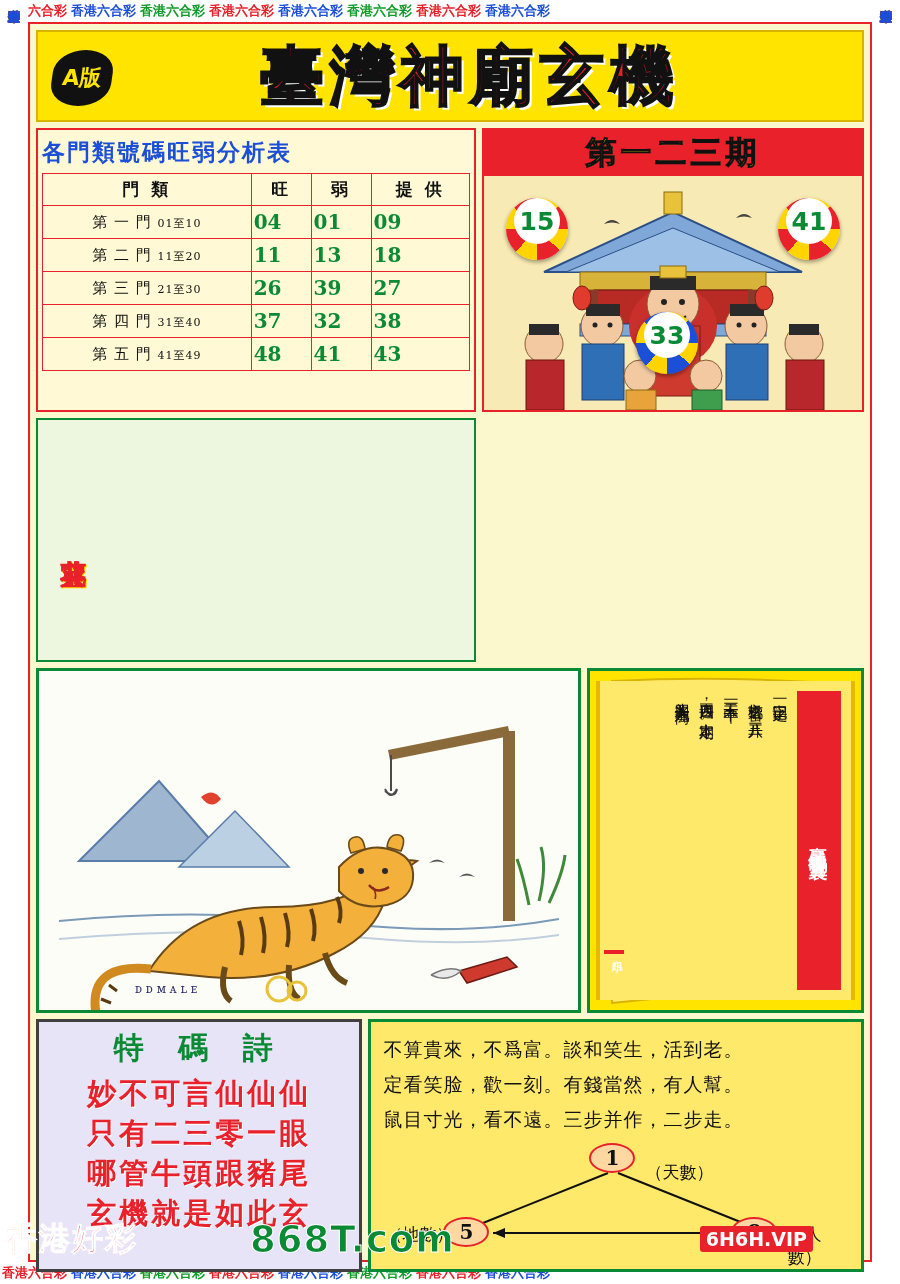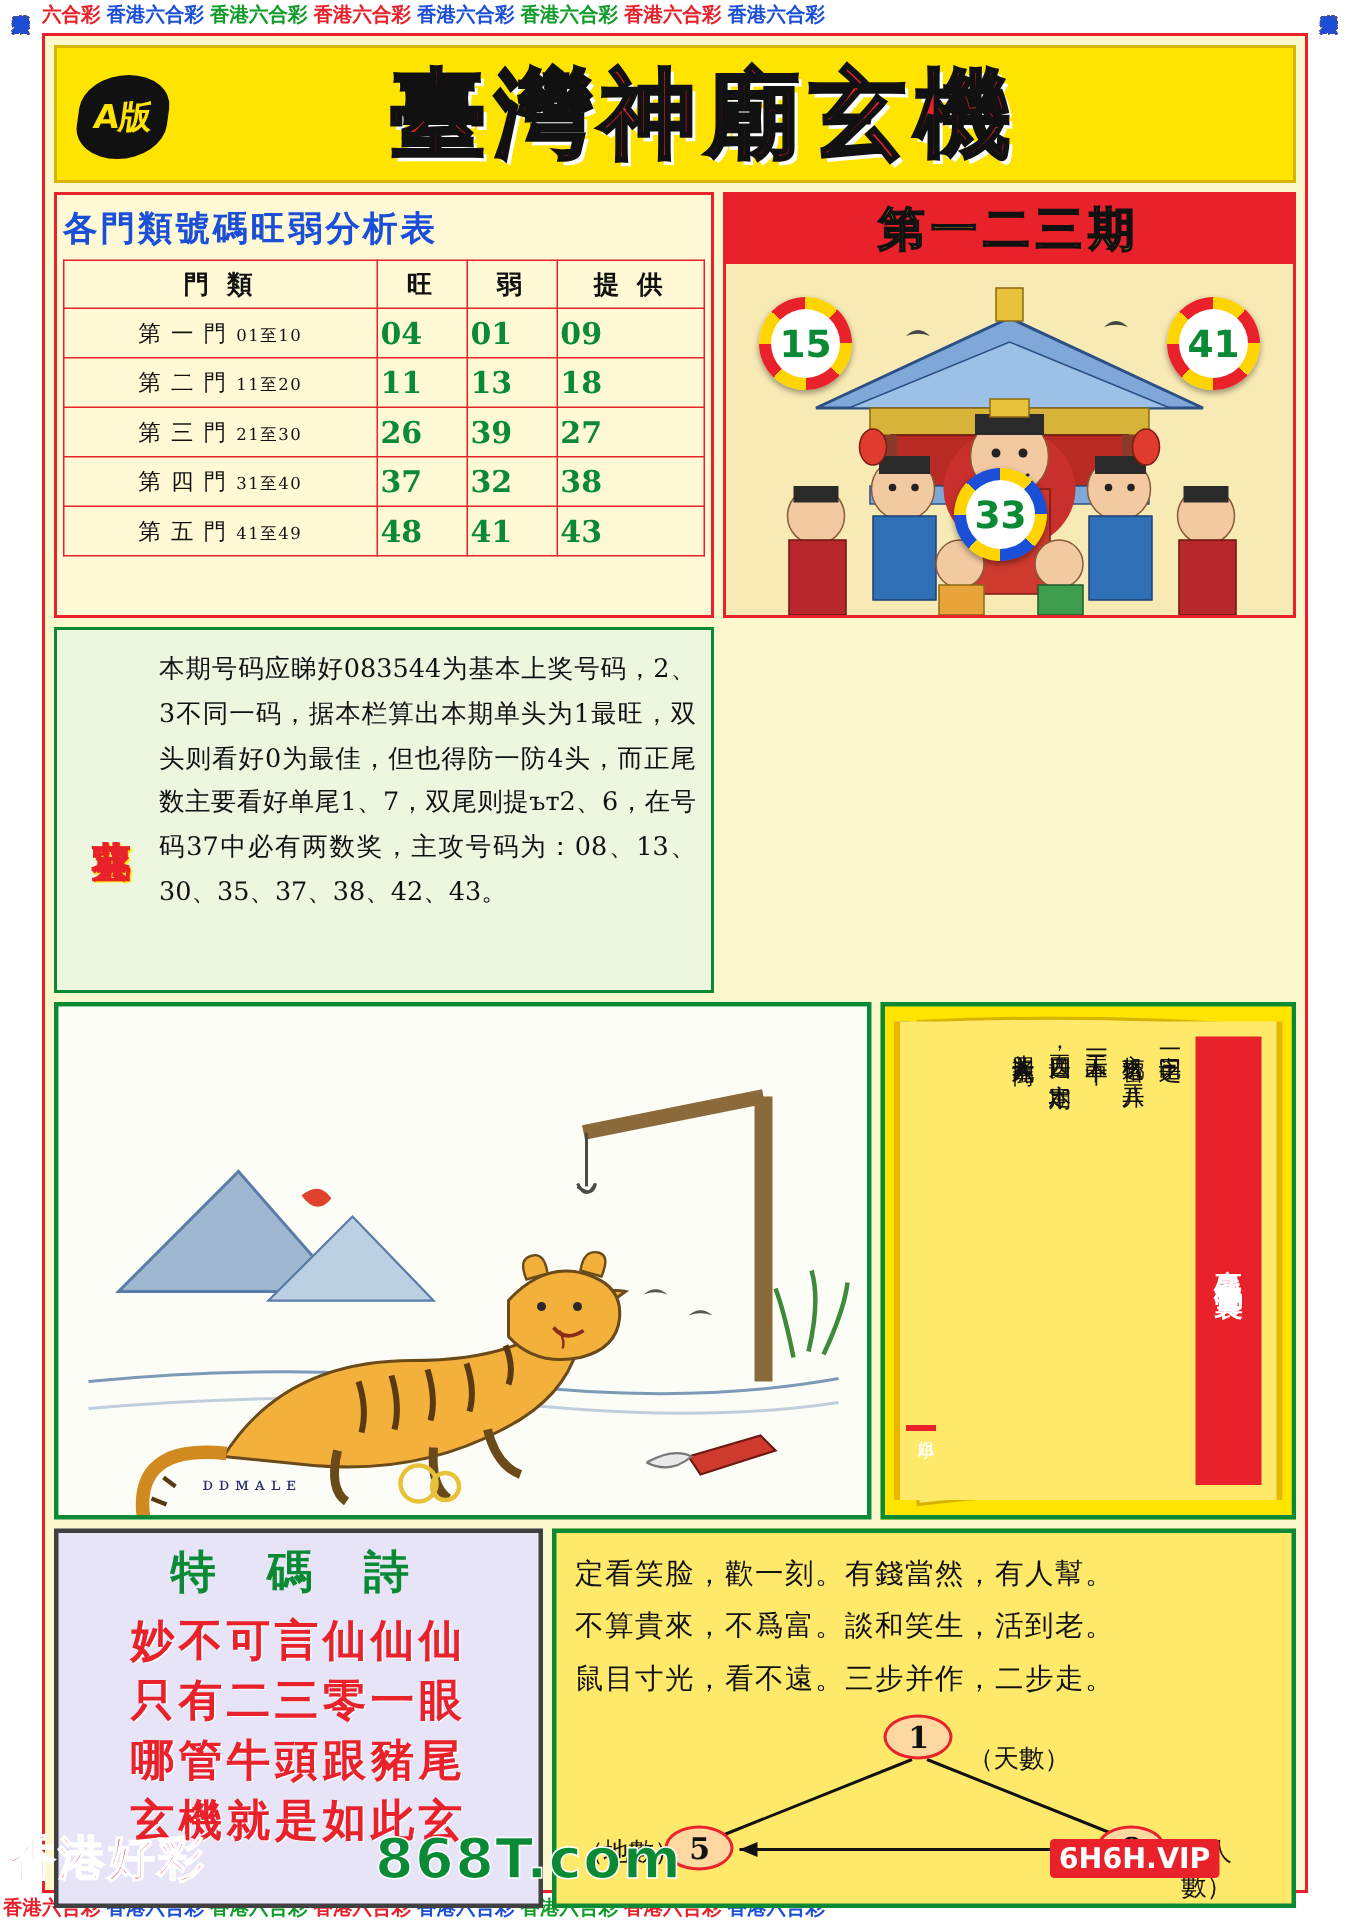--- a/index.html
+++ b/index.html
@@ -93,21 +93,21 @@
     font-family:"DejaVu Serif", serif; font-size:31px; font-weight:bold; color:#ffe400;
     -webkit-text-stroke:1px #111; letter-spacing:4px;
   }
   .temple {
     position:relative; height:234px;
     background:linear-gradient(#fdf3c8, #f7e39c);
   }
   .ball {
     position:absolute; width:62px; height:62px; border-radius:50%;
     background:conic-gradient(#ffd400 0 12%, #e8212a 12% 25%, #ffd400 25% 37%, #e8212a 37% 50%, #ffd400 50% 62%, #e8212a 62% 75%, #ffd400 75% 87%, #e8212a 87% 100%);
-    display:flex; align-items:center; justify-content:center;
+    display:flex; align-items:flex-start; justify-content:center;
     box-shadow:0 2px 4px rgba(0,0,0,.4);
   }
   .ball i {
     width:46px;height:46px;border-radius:50%;background:#fff;
     display:flex;align-items:center;justify-content:center;
     font-style:normal;font-size:25px;font-weight:bold;color:#0a8a34;
     font-family:"DejaVu Sans", sans-serif;
   }
   .ball.b1 { left:22px; top:22px; }
   .ball.b2 { right:22px; top:22px; }
@@ -371,21 +371,20 @@
           <div class="ball b3">
               <i>33</i>
             </div>
         </div>
       </div>
     </div>
 
     <div class="row2">
       <div class="kui-box">
         <div class="kui-label">葵花宝典</div>
-        <div class="kui-text">本期号码应睇好083544为基本上奖号码，2、3不同一码，据本栏算出本期单头为1最旺，双头则看好0为最佳，但也得防一防4头，而正尾数主要看好单尾1、7，双尾则提ът2、6，在号码37中必有两数奖，主攻号码为：08、13、30、35、37、38、42、43。</div>
       </div>
       <div style="width:382px"></div>
     </div>
 
     <div class="row3" style="margin-top:-244px; margin-left:452px;">
       <div class="scroll-box" style="width:382px; height:244px; visibility:hidden;"></div>
     </div>
 
     <div class="row3">
       <div class="tiger-box">
@@ -473,22 +472,22 @@
         <div id="poemLines">
             <div class="poem-line">妙不可言仙仙仙</div>
             <div class="poem-line">只有二三零一眼</div>
             <div class="poem-line">哪管牛頭跟豬尾</div>
             <div class="poem-line">玄機就是如此玄</div>
           </div>
       </div>
 
       <div class="yellow-box">
         <div id="yellowLines">
+            <div class="y-line">不算貴來，不爲富。談和笑生，活到老。</div>
             <div class="y-line">定看笑脸，歡一刻。有錢當然，有人幫。</div>
-            <div class="y-line">不算貴來，不爲富。談和笑生，活到老。</div>
             <div class="y-line">鼠目寸光，看不遠。三步并作，二步走。</div>
           </div>
         <div class="tri-wrap">
           <svg class="tri-svg" width="470" height="118" viewBox="0 0 470 118">
             <line x1="225" y1="32" x2="100" y2="82" stroke="#111" stroke-width="2"></line>
             <line x1="235" y1="32" x2="360" y2="82" stroke="#111" stroke-width="2"></line>
             <line x1="110" y1="92" x2="346" y2="92" stroke="#111" stroke-width="2"></line>
             <polygon points="346,92 334,87 334,97" fill="#111"></polygon>
             <polygon points="110,92 122,87 122,97" fill="#111"></polygon>
           </svg>

